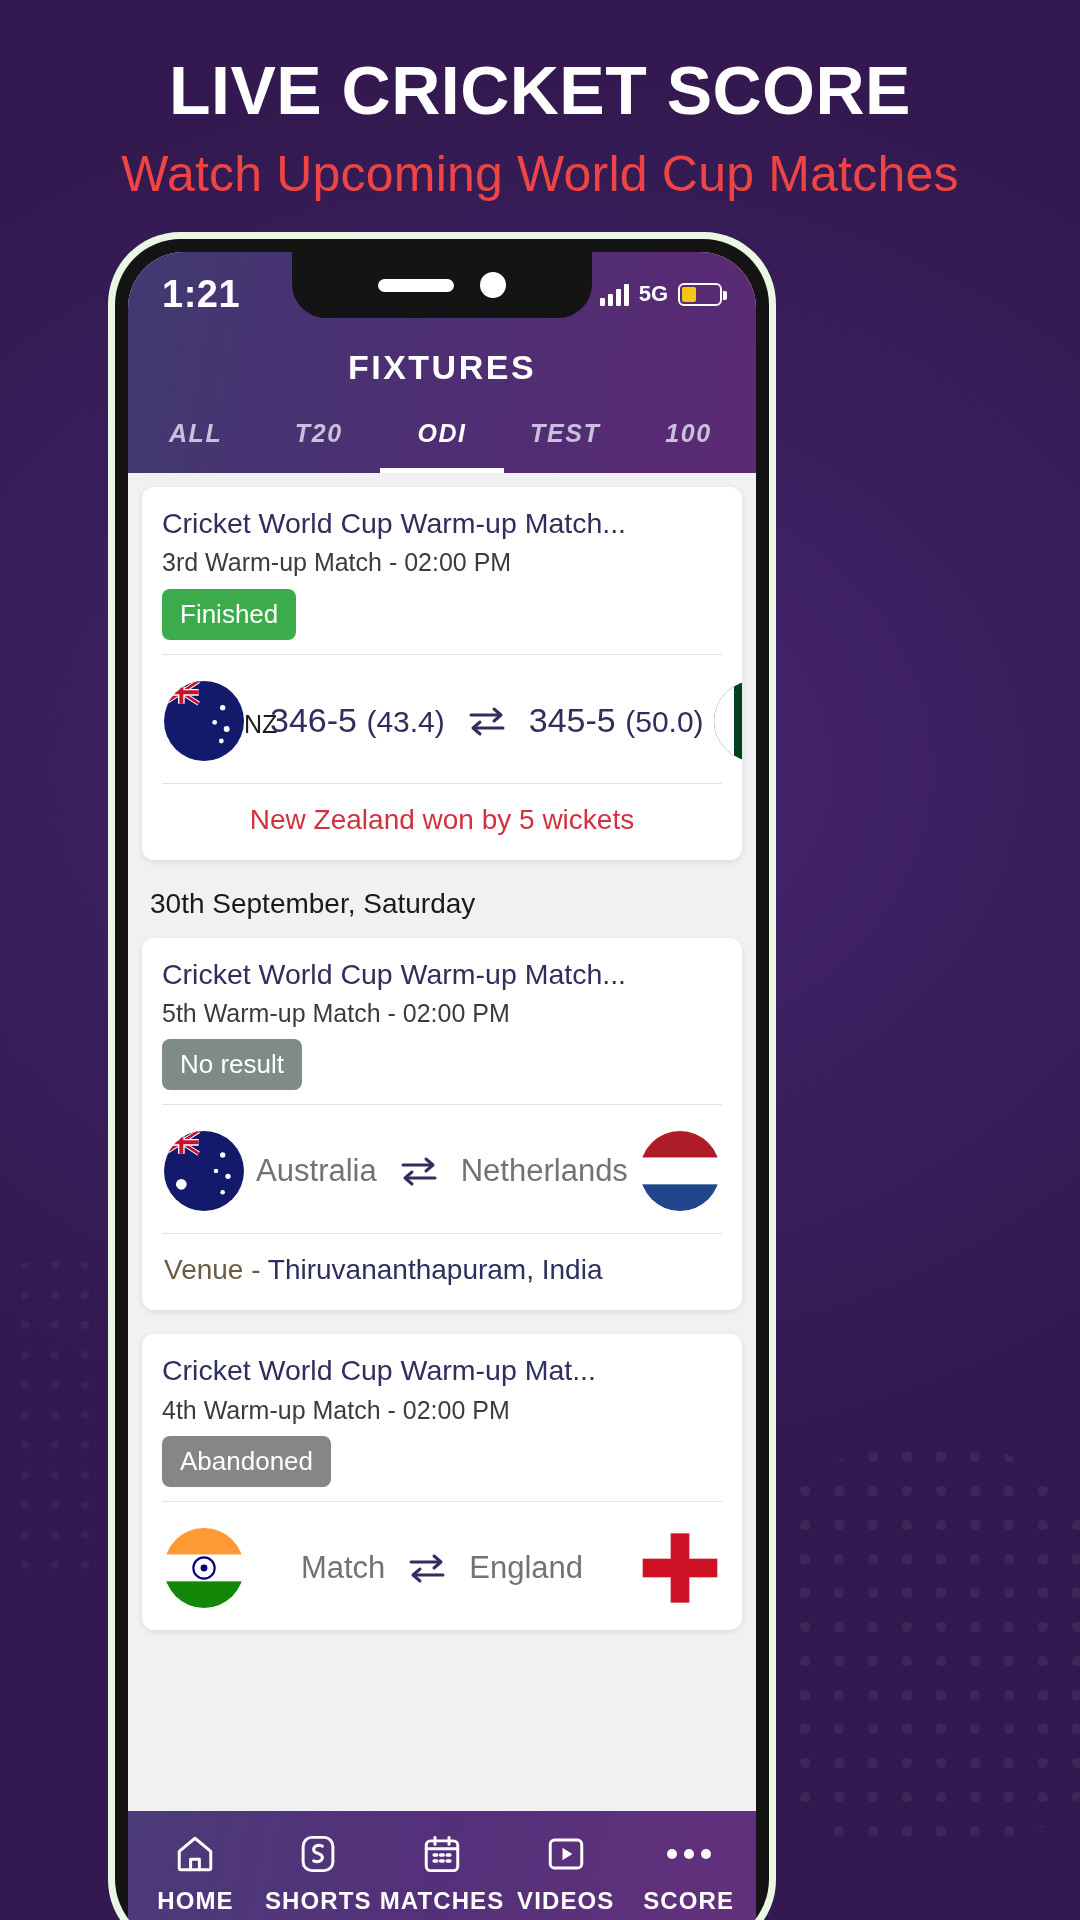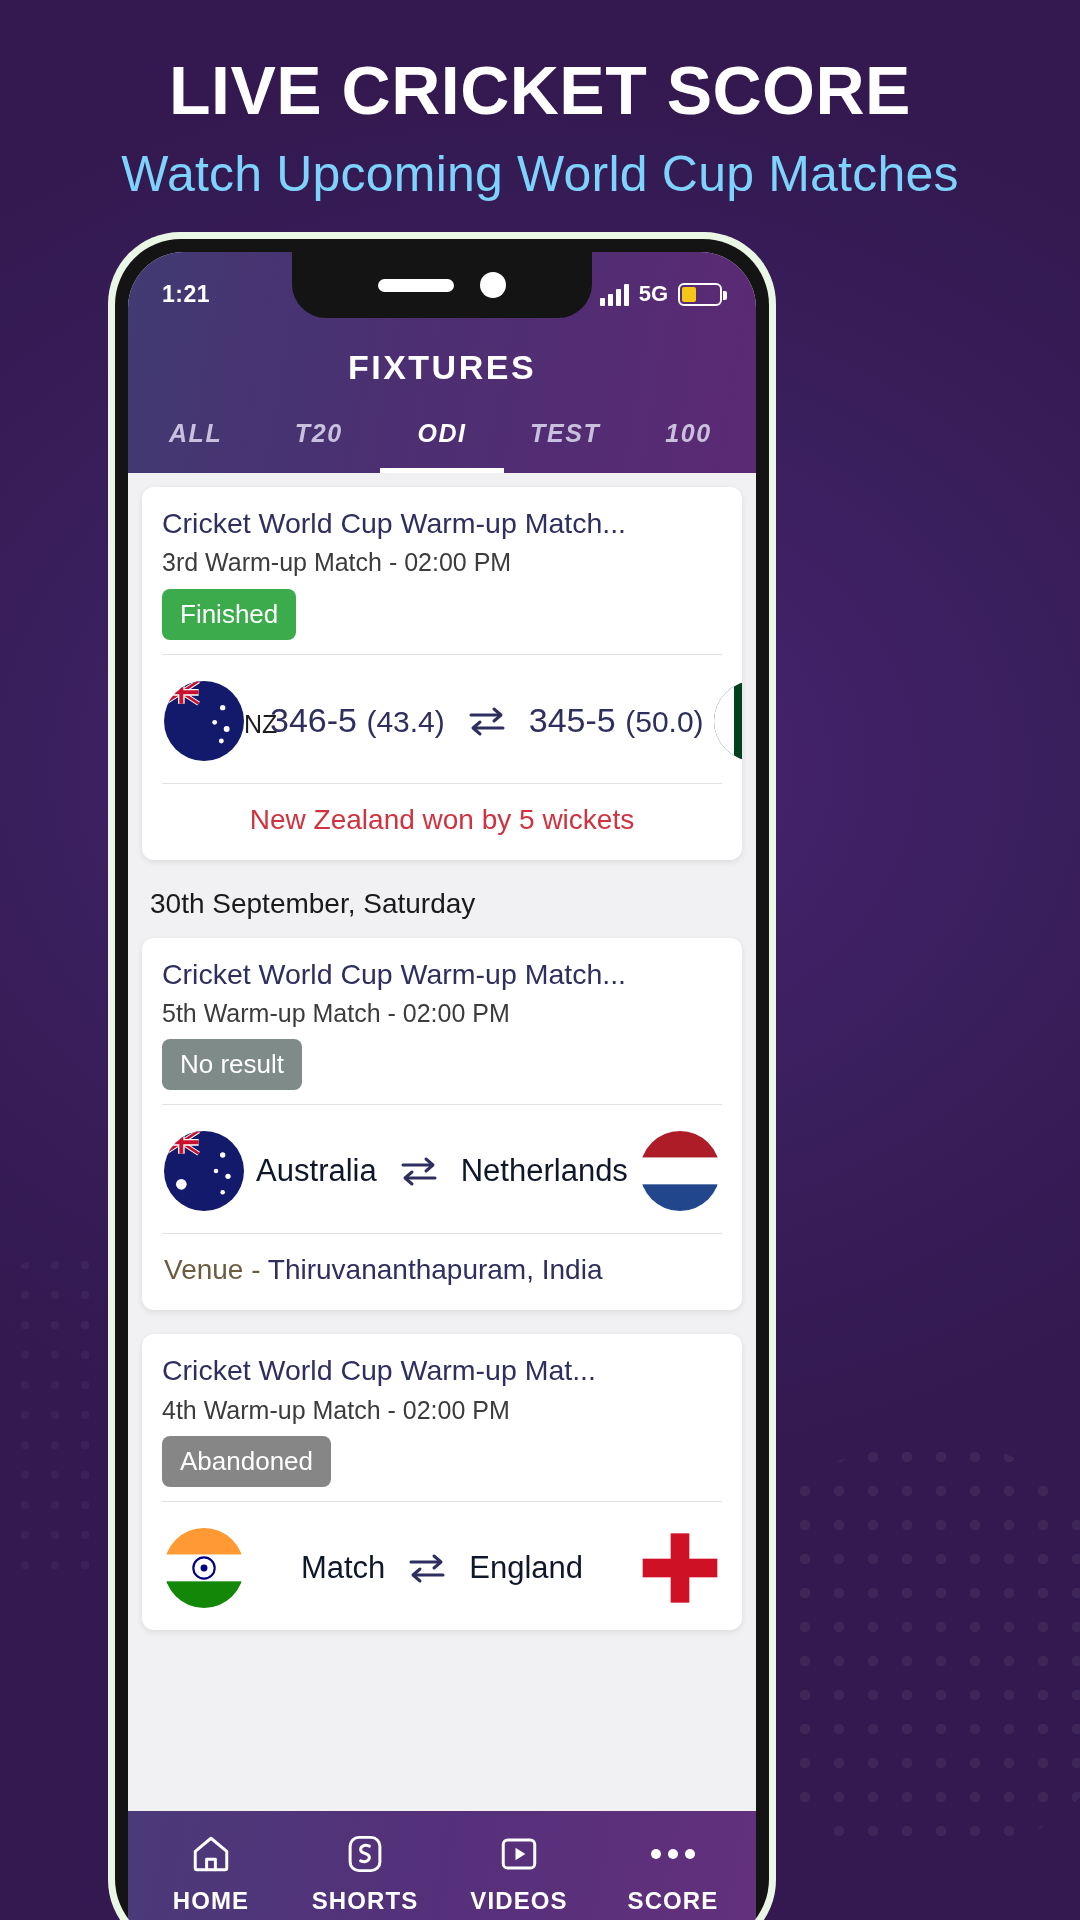--- a/index.html
+++ b/index.html
@@ -40,21 +40,21 @@
     text-align: center; z-index: 5;
   }
   .headline {
     color: #ffffff;
     font-size: 68px;
     font-weight: bold;
     letter-spacing: 0.5px;
     line-height: 1.08;
   }
   .subhead {
-    color: #7dd3fc;
+    color: #ef4444;
     font-size: 50px;
     font-weight: normal;
     margin-top: 18px;
     letter-spacing: 0.2px;
   }
 
   
   .phone-outer {
     position: absolute;
     left: 108px; top: 232px;
@@ -101,21 +101,21 @@
     background: linear-gradient(100deg, #413a72 0%, #4c2f72 45%, #5b2a74 100%);
     padding-top: 18px;
     flex: none;
   }
   .statusbar {
     height: 48px;
     display: flex; align-items: center; justify-content: space-between;
     padding: 0 34px;
     color: #fff;
   }
-  .status-time { font-size: 23px; font-weight: bold; letter-spacing: 0.5px; }
+  .status-time { font-size: 38px; font-weight: bold; letter-spacing: 0.5px; }
   .status-right { display: flex; align-items: center; gap: 10px; }
   .bars { display: flex; align-items: flex-end; gap: 3px; height: 24px; }
   .bars i { display: block; width: 5px; background: #fff; border-radius: 1px; }
   .bars i:nth-child(1) { height: 8px; }
   .bars i:nth-child(2) { height: 12px; }
   .bars i:nth-child(3) { height: 17px; }
   .bars i:nth-child(4) { height: 22px; }
   .net-label { font-size: 22px; font-weight: bold; }
   .battery {
     width: 44px; height: 23px;
@@ -224,21 +224,21 @@
     display: flex; align-items: center; justify-content: center;
     gap: 22px;
   }
   .score {
     color: #2e2f5e;
     font-size: 34px;
     white-space: nowrap;
   }
   .score .ov { font-size: 30px; }
   .teamname {
-    color: #0f172a;
+    color: #737373;
     font-size: 31px;
     white-space: nowrap;
   }
   .swap-icon { color: #2e2f5e; flex: none; }
   .swap-icon svg { display: block; }
 
   .result-line {
     text-align: center;
     color: #d0323f;
     font-size: 28px;
@@ -493,20 +493,28 @@
           <div class="nav-label">HOME</div>
         </div>
         <div class="nav-item">
           <svg width="42" height="42" viewBox="0 0 24 24" fill="none" stroke="#fff" stroke-width="1.7" stroke-linecap="round" stroke-linejoin="round">
               <rect x="3.5" y="2.5" width="17" height="19" rx="5"></rect>
               <path d="M14.5 7.5c-2.8-1.2-5 .2-5 2 0 2.6 5 1.8 5 4.4 0 1.9-2.3 3.2-5 2"></path>
             </svg>
           <div class="nav-label">SHORTS</div>
         </div>
         <div class="nav-item">
+          <svg width="42" height="42" viewBox="0 0 24 24" fill="none" stroke="#fff" stroke-width="1.7" stroke-linecap="round" stroke-linejoin="round">
+              <rect x="3" y="4.5" width="18" height="17" rx="2.5"></rect>
+              <path d="M3 9h18M8 2.5v4M16 2.5v4"></path>
+              <path d="M7.5 12.5h1.5M11.2 12.5h1.5M15 12.5h1.5M7.5 16h1.5M11.2 16h1.5M15 16h1.5" stroke-width="2"></path>
+            </svg>
+          <div class="nav-label">MATCHES</div>
+        </div>
+        <div class="nav-item">
           <svg width="42" height="42" viewBox="0 0 24 24" fill="none" stroke="#fff" stroke-width="1.7" stroke-linejoin="round">
               <rect x="3" y="4" width="18" height="16" rx="2.5"></rect>
               <path d="M10 8.4 L15.6 12 L10 15.6 Z" fill="#fff" stroke="none"></path>
             </svg>
           <div class="nav-label">VIDEOS</div>
         </div>
         <div class="nav-item">
           <div class="nav-dots">
               <i></i>
               <i></i>

